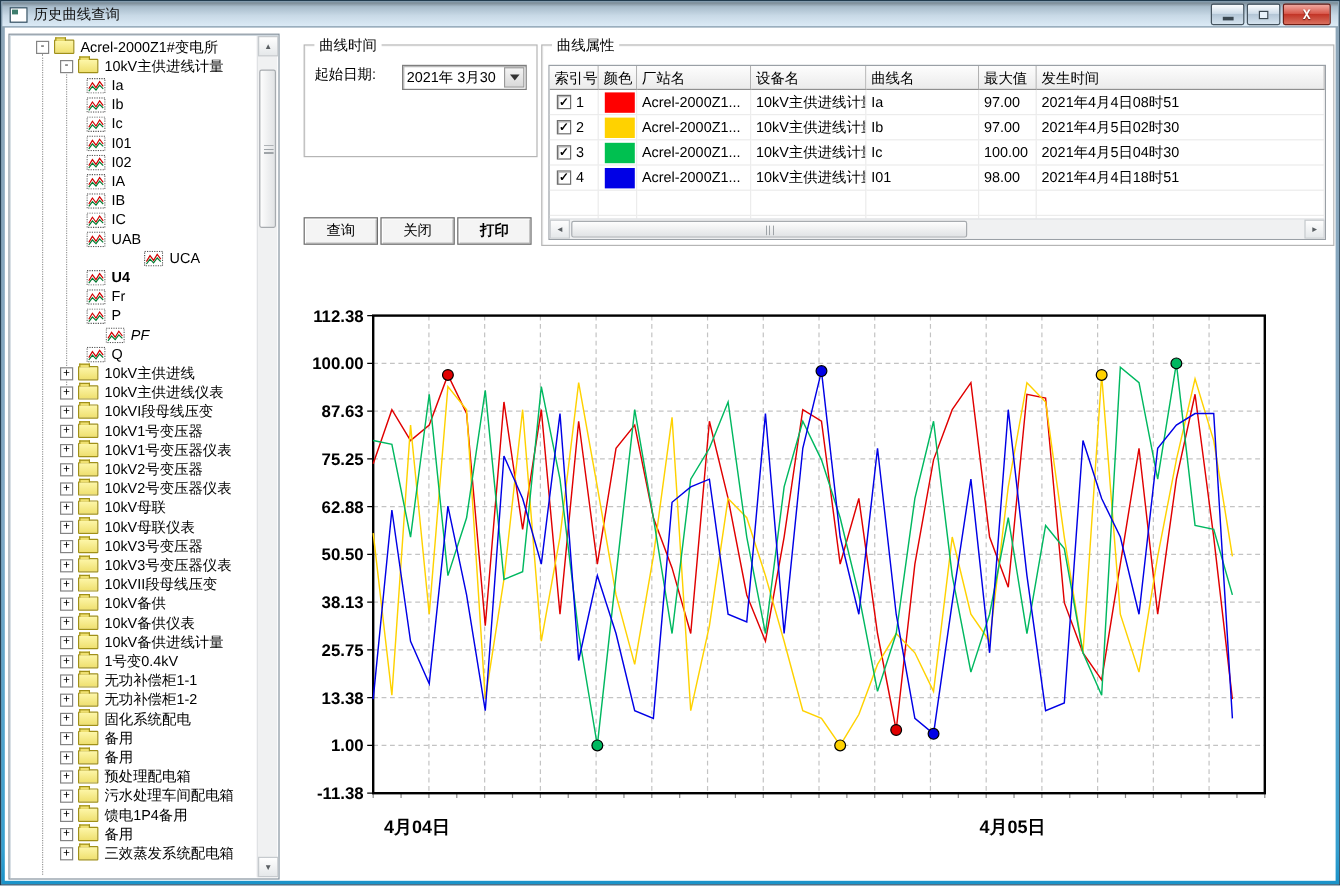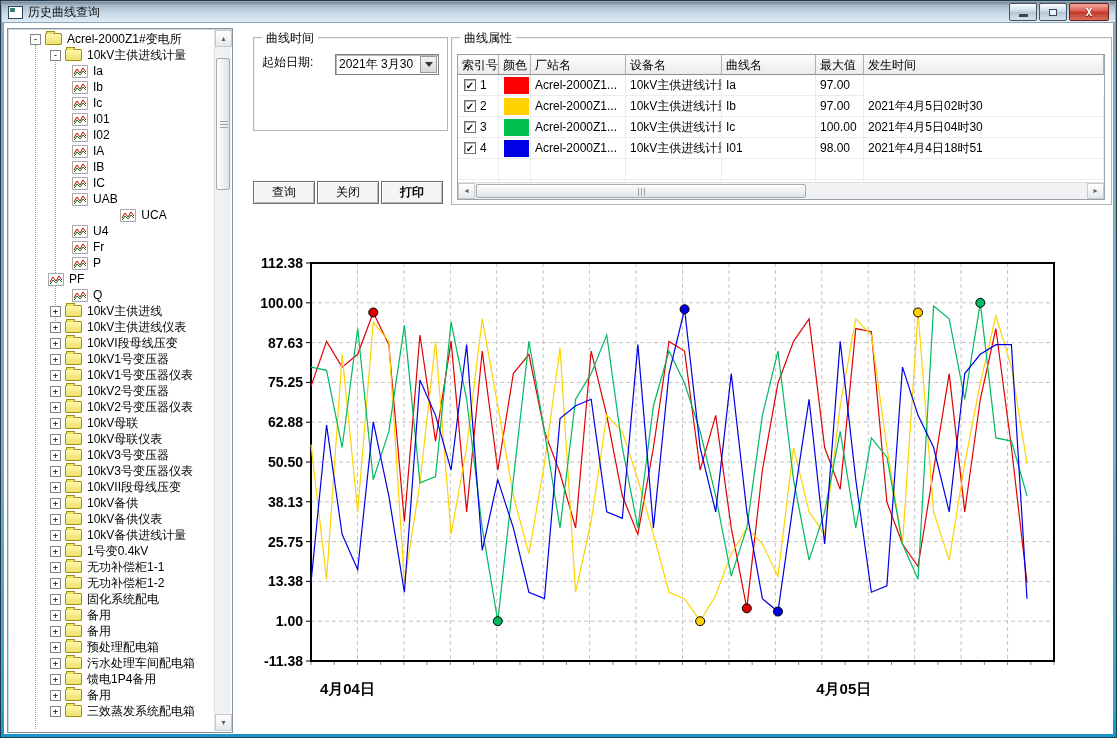--- a/index.html
+++ b/index.html
@@ -198,21 +198,21 @@
             <span>UAB</span>
           </div>
           <div class="trow" style="padding-left: 64px; justify-content: center;">
             <svg class="curveicon" width="16" height="13" viewBox="0 0 16 13">
               <rect x="0.5" y="0.5" width="15" height="12" fill="#fff" stroke="#555" stroke-dasharray="1 1"></rect>
               <polyline points="2,9 5,4 8,8 11,3 14,7" fill="none" stroke="#d00000" stroke-width="1"></polyline>
               <polyline points="2,11 5,7 8,10 11,6 14,9" fill="none" stroke="#007a30" stroke-width="1"></polyline>
             </svg>
             <span>UCA</span>
           </div>
-          <div class="trow" style="padding-left: 64px;">
+          <div class="trow" style="padding-left: 64px; font-weight: bold;">
             <svg class="curveicon" width="16" height="13" viewBox="0 0 16 13">
               <rect x="0.5" y="0.5" width="15" height="12" fill="#fff" stroke="#555" stroke-dasharray="1 1"></rect>
               <polyline points="2,9 5,4 8,8 11,3 14,7" fill="none" stroke="#d00000" stroke-width="1"></polyline>
               <polyline points="2,11 5,7 8,10 11,6 14,9" fill="none" stroke="#007a30" stroke-width="1"></polyline>
             </svg>
             <span>U4</span>
           </div>
           <div class="trow" style="padding-left: 64px;">
             <svg class="curveicon" width="16" height="13" viewBox="0 0 16 13">
               <rect x="0.5" y="0.5" width="15" height="12" fill="#fff" stroke="#555" stroke-dasharray="1 1"></rect>
@@ -222,21 +222,21 @@
             <span>Fr</span>
           </div>
           <div class="trow" style="padding-left: 64px;">
             <svg class="curveicon" width="16" height="13" viewBox="0 0 16 13">
               <rect x="0.5" y="0.5" width="15" height="12" fill="#fff" stroke="#555" stroke-dasharray="1 1"></rect>
               <polyline points="2,9 5,4 8,8 11,3 14,7" fill="none" stroke="#d00000" stroke-width="1"></polyline>
               <polyline points="2,11 5,7 8,10 11,6 14,9" fill="none" stroke="#007a30" stroke-width="1"></polyline>
             </svg>
             <span>P</span>
           </div>
-          <div class="trow" style="padding-left: 40px;">
+          <div class="trow" style="padding-left: 80px; font-style: italic;">
             <svg class="curveicon" width="16" height="13" viewBox="0 0 16 13">
               <rect x="0.5" y="0.5" width="15" height="12" fill="#fff" stroke="#555" stroke-dasharray="1 1"></rect>
               <polyline points="2,9 5,4 8,8 11,3 14,7" fill="none" stroke="#d00000" stroke-width="1"></polyline>
               <polyline points="2,11 5,7 8,10 11,6 14,9" fill="none" stroke="#007a30" stroke-width="1"></polyline>
             </svg>
             <span>PF</span>
           </div>
           <div class="trow" style="padding-left: 64px;">
             <svg class="curveicon" width="16" height="13" viewBox="0 0 16 13">
               <rect x="0.5" y="0.5" width="15" height="12" fill="#fff" stroke="#555" stroke-dasharray="1 1"></rect>
@@ -419,20 +419,21 @@
                 <span class="rowcheck">✓</span>
                 <span>1</span>
               </div>
               <div class="td" style="width: 32px;">
                 <span class="swatch" style="background:#ff0000"></span>
               </div>
               <div class="td" style="width: 95px;">Acrel-2000Z1...</div>
               <div class="td" style="width: 96px;">10kV主供进线计量</div>
               <div class="td" style="width: 94px;">Ia</div>
               <div class="td" style="width: 48px;">97.00</div>
+              <div class="td" style="width: 240px; flex: 1 1 0%;">2021年4月4日08时51</div>
             </div>
             <div class="tr">
               <div class="td" style="width: 41px;">
                 <span class="rowcheck">✓</span>
                 <span>2</span>
               </div>
               <div class="td" style="width: 32px;">
                 <span class="swatch" style="background:#ffd200"></span>
               </div>
               <div class="td" style="width: 95px;">Acrel-2000Z1...</div>

